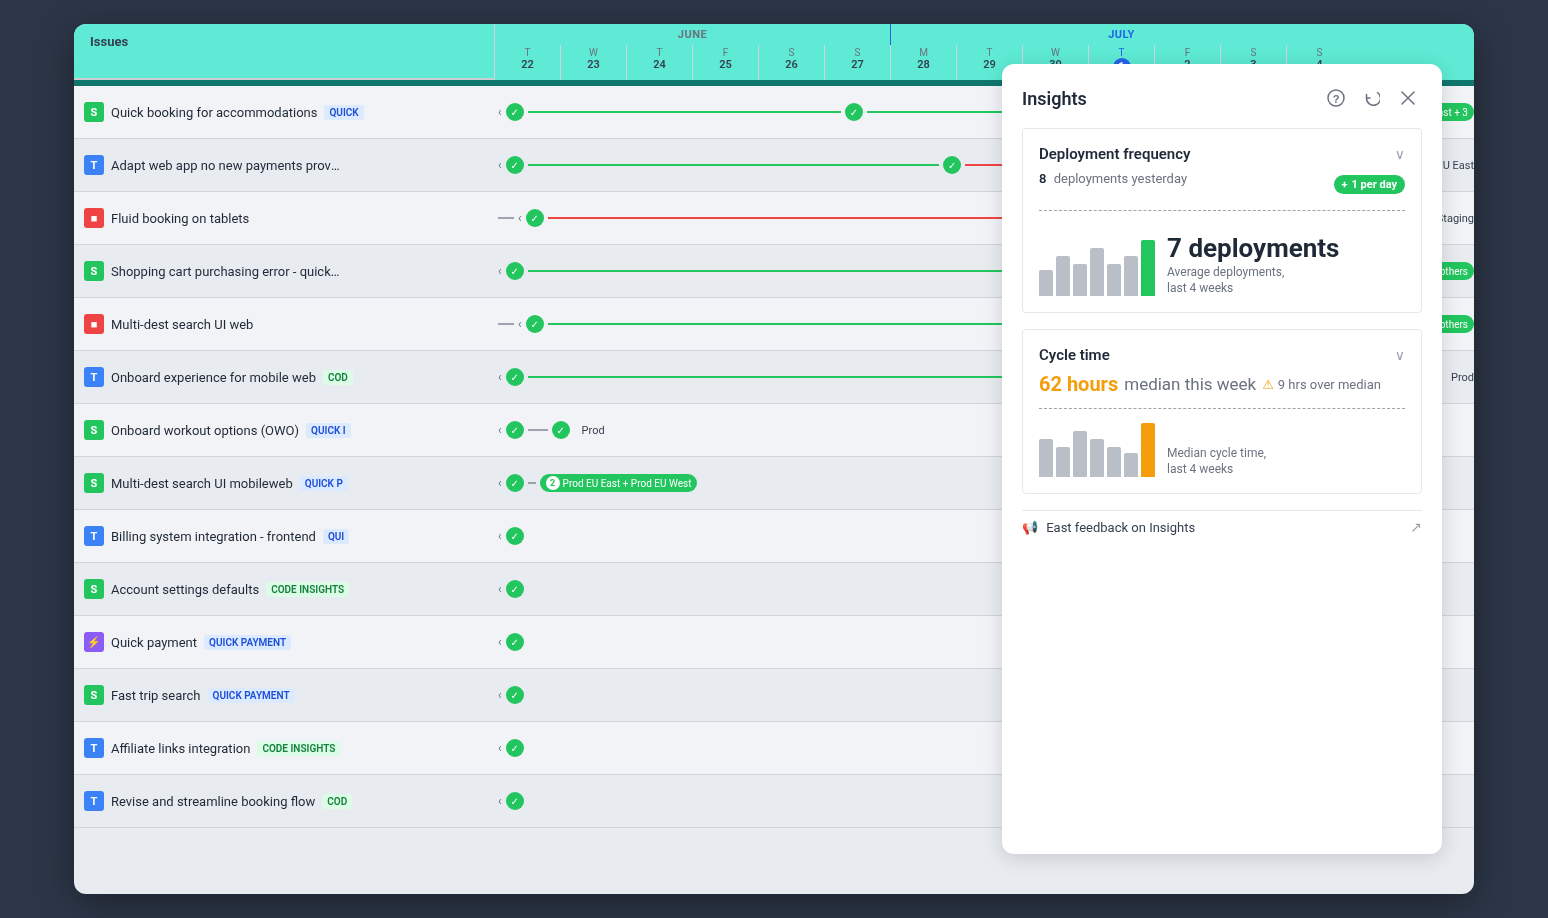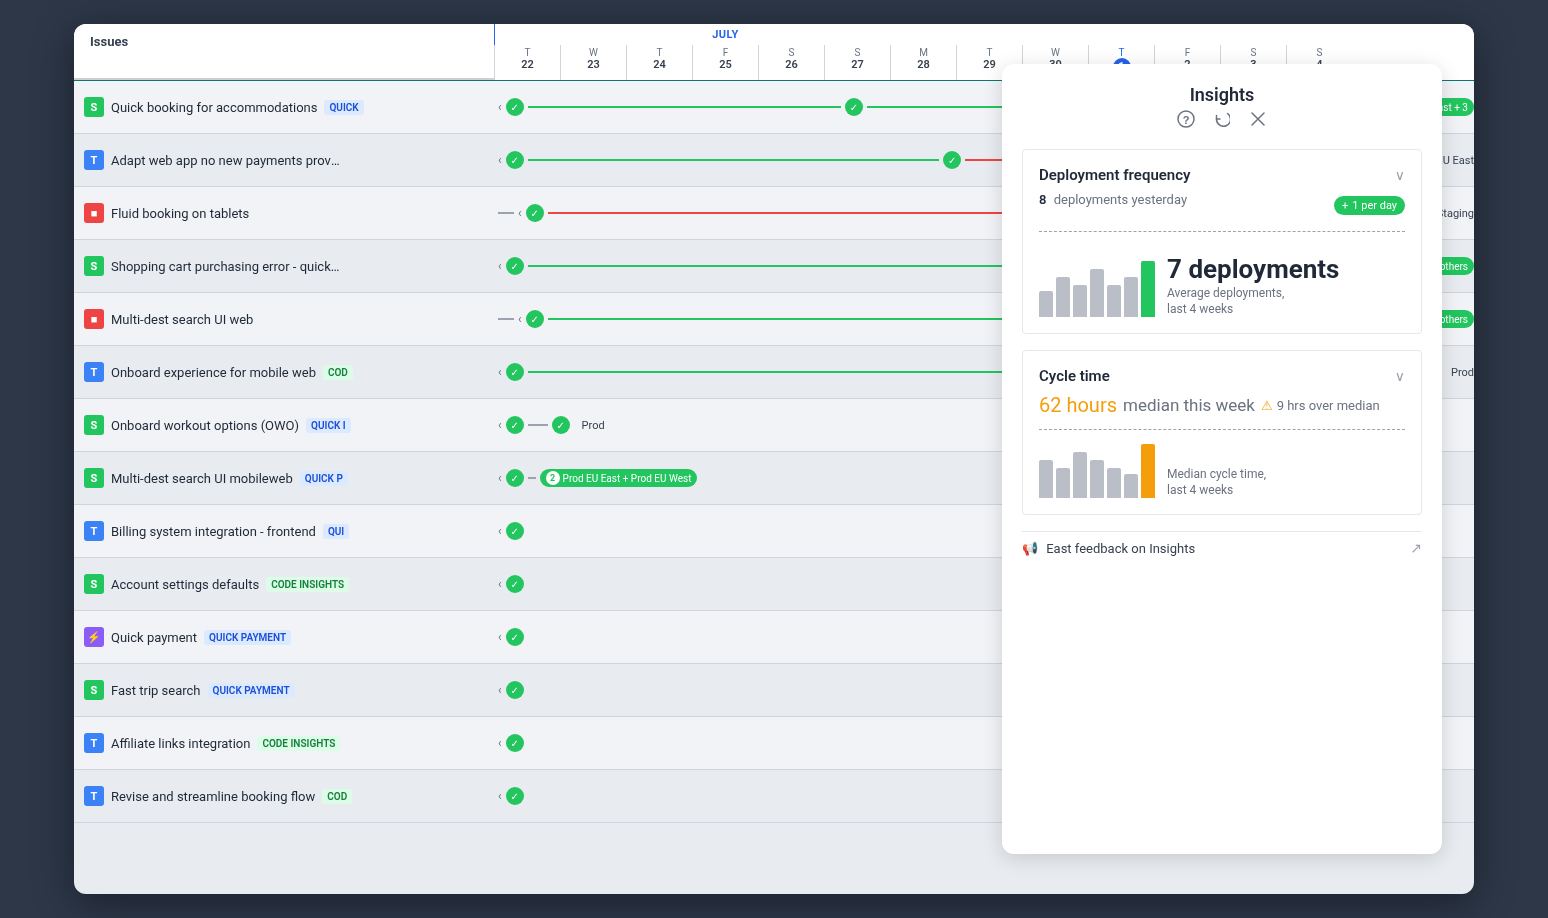--- a/index.html
+++ b/index.html
@@ -148,21 +148,20 @@
       position: absolute;
       right: 16px;
       top: 20px;
       bottom: 20px;
       z-index: 20;
     }
     .insights-header {
       display: flex;
       align-items: center;
       justify-content: space-between;
-      flex-direction: column;
     }
     .insights-title {
       font-size: 18px;
       font-weight: 600;
       color: #1f2937;
     }
     .insights-actions {
       display: flex;
       gap: 8px;
       align-items: center;
@@ -202,21 +201,21 @@
       margin-bottom: 12px;
     }
     .metric-subtitle strong {
       color: #1f2937;
       font-weight: 600;
     }
     .metric-badge-green {
       background: #22c55e;
       color: white;
       font-size: 11px;
-      font-weight: 400;
+      font-weight: 700;
       padding: 3px 8px;
       border-radius: 10px;
       display: flex;
       align-items: center;
       gap: 4px;
     }
     .metric-badge-green::before { content: '+'; }
     .chart-with-label {
       display: flex;
       align-items: flex-end;
@@ -251,21 +250,21 @@
       color: #6b7280;
       margin-top: 4px;
       line-height: 1.3;
     }
     .dashed-line {
       border-top: 1px dashed #9ca3af;
       margin-bottom: 8px;
     }
     .cycle-hours {
       font-size: 20px;
-      font-weight: 400;
+      font-weight: 700;
       color: #f59e0b;
     }
     .cycle-median {
       font-size: 17px;
       color: #6b7280;
     }
     .cycle-over {
       font-size: 13px;
       color: #6b7280;
       display: flex;
@@ -290,22 +289,22 @@
     .chevron-icon { font-size: 14px; color: #9ca3af; cursor: pointer; }
     .external-icon { font-size: 14px; color: #9ca3af; cursor: pointer; }
     
     .table-wrapper {
       display: flex;
       flex-direction: column;
       height: 100%;
     }
     .header-row-wrapper {
       display: flex;
-      background: #ffffff;
-      border-bottom: 1px solid #0f766e;
+      background: #5eead4;
+      border-bottom: 6px solid #0f766e;
       position: sticky;
       top: 0;
       z-index: 10;
     }
     .issues-col-header {
       width: 420px;
       min-width: 420px;
       padding: 10px 16px;
       font-size: 13px;
       font-weight: 700;
@@ -399,20 +398,21 @@
 
 <div class="main-container">
 
   <div class="left-panel">
     <div class="table-wrapper">
 
       <div class="header-row-wrapper">
         <div class="issues-col-header">Issues</div>
         <div class="timeline-header-col">
           <div class="months-row">
+            <div class="month-block" style="width: 396px; border-left:1px solid #d1d5db;">JUNE</div>
             <div class="month-block active" style="width: 462px; border-left:1px solid #2563eb;">JULY</div>
           </div>
           <div class="days-header">
             <div class="day-header-cell">
                 <span class="day-letter">T</span>
                 <span class="day-num">22</span>
               </div>
             <div class="day-header-cell">
                 <span class="day-letter">W</span>
                 <span class="day-num">23</span>

